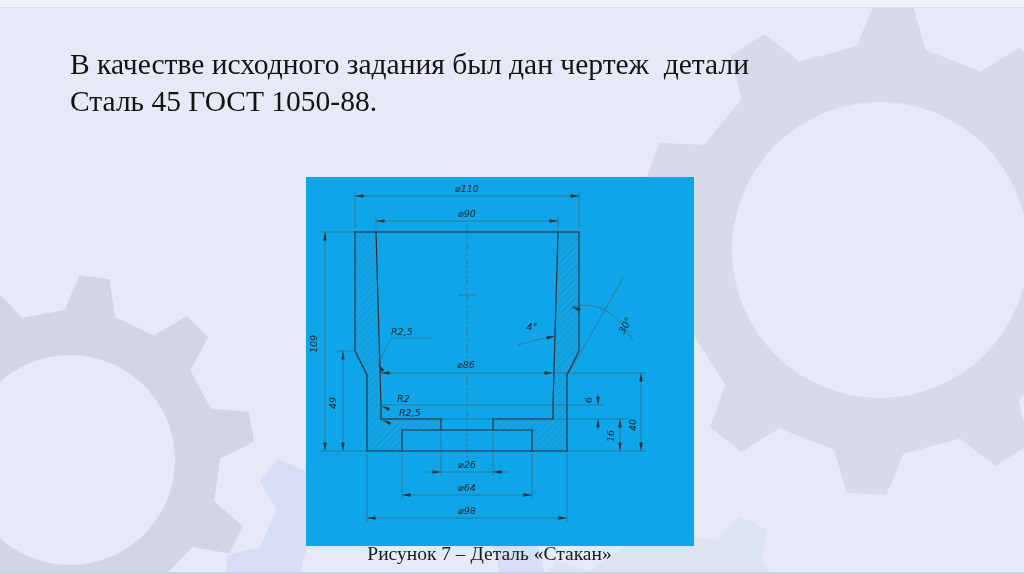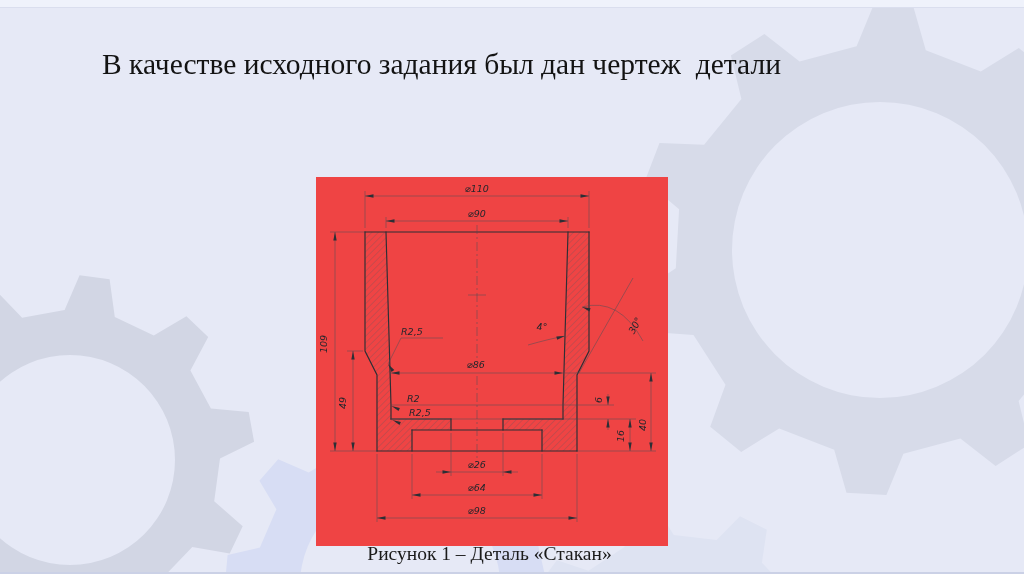--- a/index.html
+++ b/index.html
@@ -12,26 +12,26 @@
     position:absolute;left:0;top:0;width:1024px;height:7px;
     background:#eff2fb;border-bottom:1px solid #dadeee;
   }
   .bottom-strip{
     position:absolute;left:0;bottom:0;width:1024px;height:2px;
     background:#cbd1e6;
   }
   #bg-gears{position:absolute;left:0;top:0;}
   .intro{
     position:absolute;left:70px;top:46px;width:880px;
-    font-size:29.5px;line-height:37px;color:#131313;letter-spacing:0px;margin-left:32px;
+    font-size:29.5px;line-height:37px;color:#131313;letter-spacing:0px;
   }
   .intro .pline{display:block;white-space:pre;}
   .figure-panel{
-    position:absolute;left:316px;top:177px;width:352px;height:369px;
-    background:#ef4444;
+    position:absolute;left:306px;top:177px;width:388px;height:369px;
+    background:#0ea5e9;
   }
   .figure-caption{
     position:absolute;left:308px;top:543px;width:363px;
     text-align:center;font-size:19.5px;color:#1a1a1a;
   }
   svg text{
     font-family:"DejaVu Sans", sans-serif;
     font-style:italic;
     font-size:9.5px;
     fill:#24262c;
@@ -48,20 +48,21 @@
     <path d="M1080.9,290.7 L1114.9,319.6 L1100.5,356.9 L1055.9,355.3 L1018.6,401.0 L1029.1,444.4 L995.6,466.0 L960.4,438.6 L903.4,453.7 L886.4,494.9 L846.5,492.7 L834.2,449.8 L779.2,428.5 L741.2,451.9 L710.2,426.7 L725.5,384.8 L693.5,335.1 L649.1,331.8 L638.8,293.1 L675.8,268.2 L679.1,209.3 L645.1,180.4 L659.5,143.1 L704.1,144.7 L741.4,99.0 L730.9,55.6 L764.4,34.0 L799.6,61.4 L856.6,46.3 L873.6,5.1 L913.5,7.3 L925.8,50.2 L980.8,71.5 L1018.8,48.1 L1049.8,73.3 L1034.5,115.2 L1066.5,164.9 L1110.9,168.2 L1121.2,206.9 L1084.2,231.8 Z M1028,250 a148,148 0 1,0 -296,0 a148,148 0 1,0 296,0 Z" fill="#d7dbe9" fill-rule="evenodd"></path>
     <path d="M210.9,408.6 L248.7,412.1 L254.1,441.8 L220.0,458.4 L214.2,501.2 L242.7,526.3 L229.7,553.5 L192.3,546.9 L162.5,578.1 L170.8,615.1 L144.2,629.5 L117.9,602.2 L75.4,609.9 L60.4,644.7 L30.4,640.7 L25.2,603.1 L-13.8,584.4 L-46.4,603.8 L-68.2,583.0 L-50.4,549.5 L-70.9,511.4 L-108.7,507.9 L-114.1,478.2 L-80.0,461.6 L-74.2,418.8 L-102.7,393.7 L-89.7,366.5 L-52.3,373.1 L-22.5,341.9 L-30.8,304.9 L-4.2,290.5 L22.1,317.8 L64.6,310.1 L79.6,275.3 L109.6,279.3 L114.8,316.9 L153.8,335.6 L186.4,316.2 L208.2,337.0 L190.4,370.5 Z M175,460 a105,105 0 1,0 -210,0 a105,105 0 1,0 210,0 Z" fill="#d2d6e4" fill-rule="evenodd"></path>
     <path d="M523.6,660.8 L540.6,689.2 L521.8,710.7 L491.3,697.6 L455.5,719.0 L452.5,751.9 L424.6,758.3 L407.7,729.8 L366.1,726.0 L344.3,750.9 L318.1,739.6 L321.1,706.7 L289.7,679.1 L257.4,686.5 L242.8,662.0 L264.7,637.1 L255.4,596.3 L225.0,583.3 L227.6,554.9 L259.9,547.6 L276.4,509.2 L259.4,480.8 L278.2,459.3 L308.7,472.4 L344.5,451.0 L347.5,418.1 L375.4,411.7 L392.3,440.2 L433.9,444.0 L455.7,419.1 L481.9,430.4 L478.9,463.3 L510.3,490.9 L542.6,483.5 L557.2,508.0 L535.3,532.9 L544.6,573.7 L575.0,586.7 L572.4,615.1 L540.1,622.4 Z M500,585 a100,100 0 1,0 -200,0 a100,100 0 1,0 200,0 Z" fill="#d7ddf4" fill-rule="evenodd"></path>
     <path d="M814.3,683.5 L841.8,702.4 L833.3,731.1 L799.9,732.0 L774.2,766.7 L783.1,798.8 L758.1,815.3 L732.0,794.6 L690.1,804.6 L676.2,835.0 L646.5,831.6 L639.8,798.9 L601.2,779.6 L571.0,793.9 L550.5,772.2 L566.4,742.9 L549.2,703.3 L516.9,694.9 L515.1,665.0 L546.1,652.8 L558.4,611.4 L539.1,584.2 L556.9,560.2 L588.5,570.7 L624.5,546.9 L627.2,513.7 L656.3,506.7 L673.7,535.1 L716.6,540.1 L740.0,516.3 L766.8,529.7 L761.9,562.7 L791.6,594.0 L824.8,590.8 L836.7,618.3 L811.7,640.4 Z M770,670 a90,90 0 1,0 -180,0 a90,90 0 1,0 180,0 Z" fill="#dee3f2" fill-rule="evenodd"></path>
   </svg>
 
 <div class="top-strip"></div>
 
 <div class="intro">
   <span class="pline">В качестве исходного задания был дан чертеж  детали</span>
+  <span class="pline">Сталь 45 ГОСТ 1050-88.</span>
 </div>
 
 <div class="figure-panel">
 <svg width="343" height="369" viewBox="0 0 343 369">
   <defs>
     <pattern id="hatch" width="4.6" height="4.6" patternUnits="userSpaceOnUse" patternTransform="rotate(45)">
       <line x1="0" y1="0" x2="0" y2="4.6" stroke="#54575f" stroke-width="0.5"></line>
     </pattern>
   </defs>
 
@@ -159,15 +160,15 @@
         <polygon points="292,242 293.7,250.5 290.3,250.5" class="arr"></polygon>
         <polygon points="75.5,229 83.9,231.1 82.5,234.1" class="arr"></polygon>
         <polygon points="76.5,243 84.9,245.1 83.5,248.1" class="arr"></polygon>
         <polygon points="72,187 78.3,193.0 75.5,194.9" class="arr"></polygon>
         <polygon points="249,159 241.2,162.8 240.3,159.6" class="arr"></polygon>
         <polygon points="266,130 274.6,131.3 273.4,134.5" class="arr"></polygon>
       </g>
 </svg>
 </div>
 
-<div class="figure-caption">Рисунок 1 – Деталь «Стакан»</div>
+<div class="figure-caption">Рисунок 7 – Деталь «Стакан»</div>
 
 <div class="bottom-strip"></div>
 
 </body></html>

